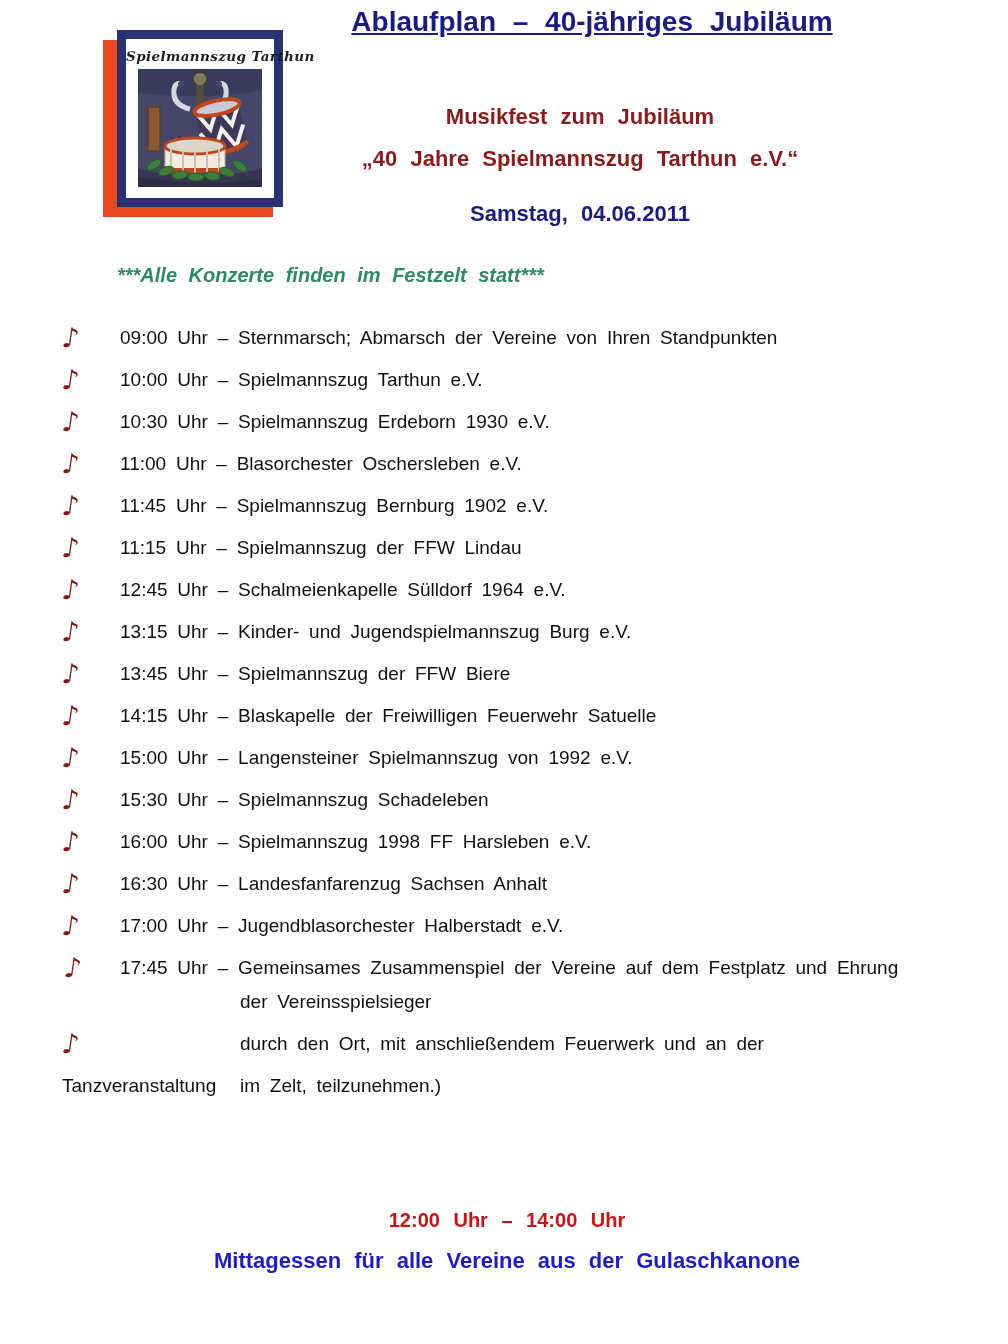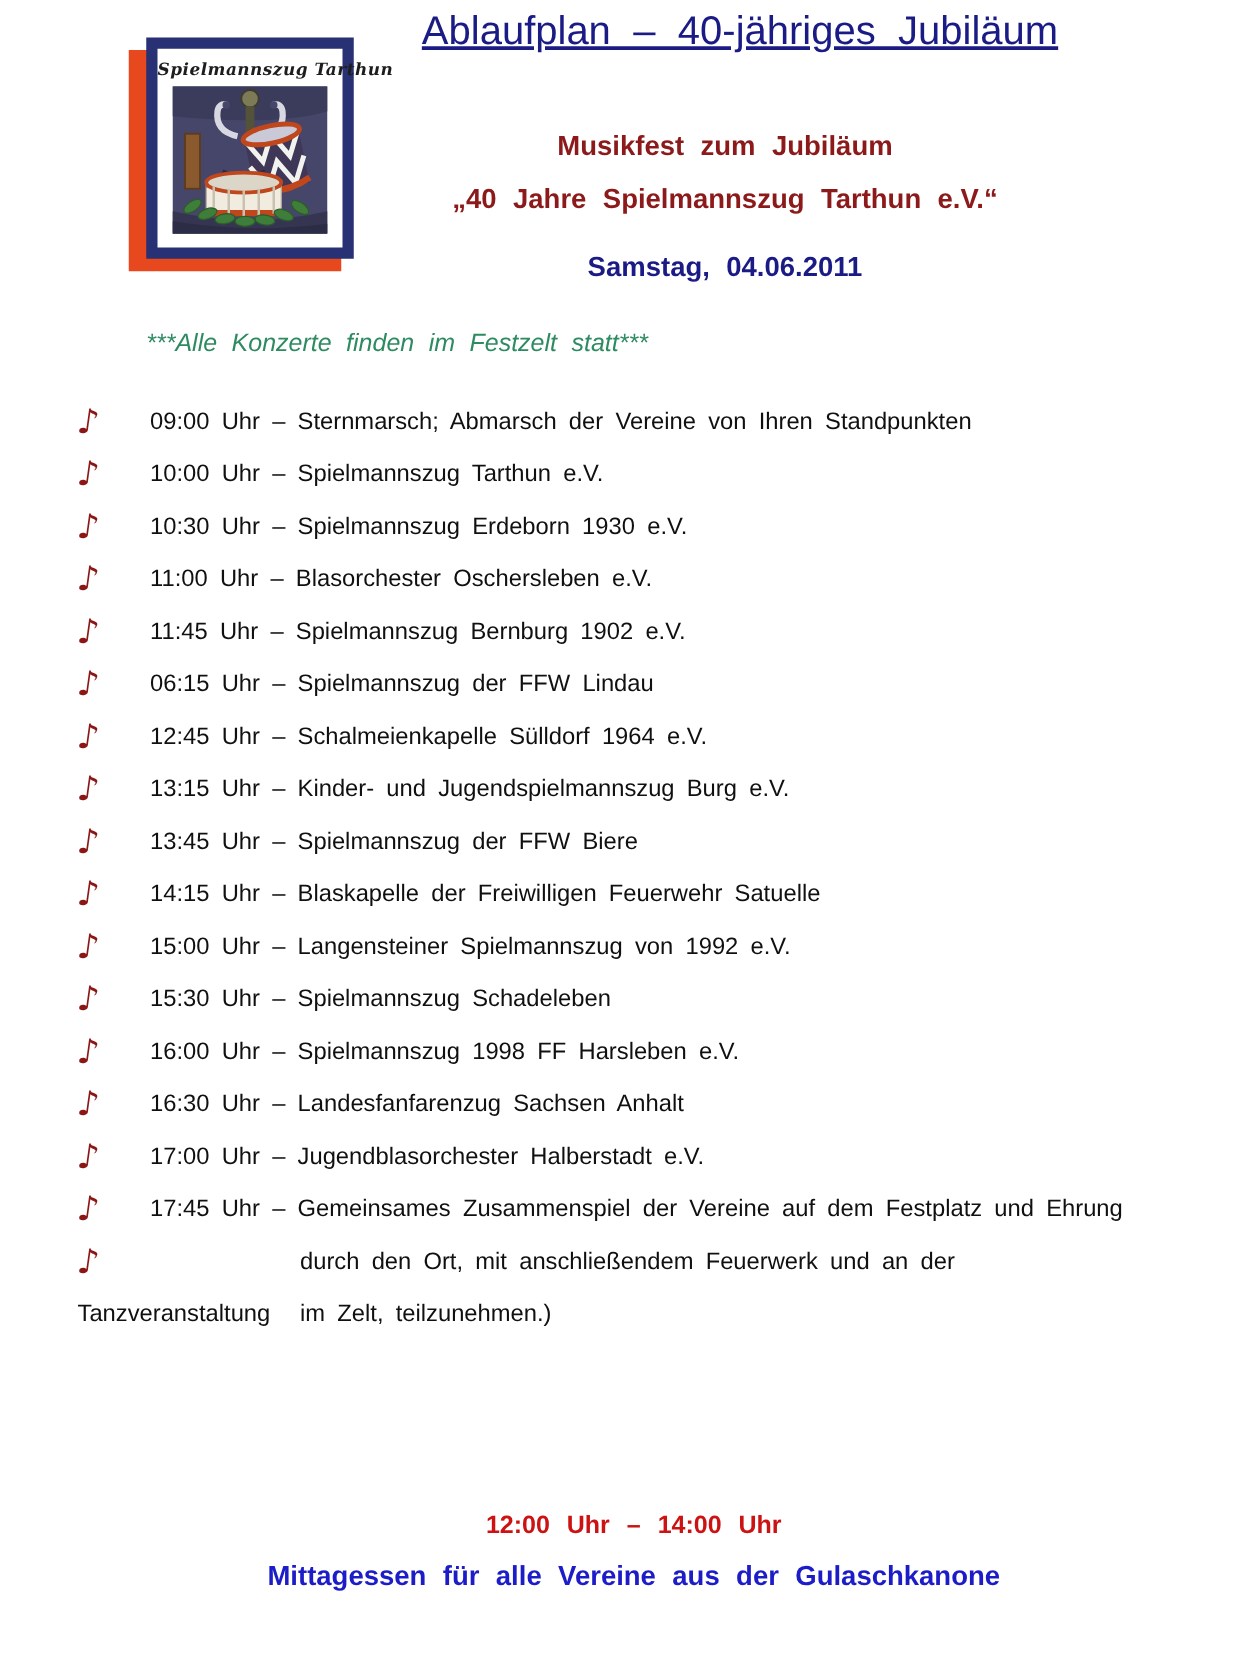--- a/index.html
+++ b/index.html
@@ -11,38 +11,38 @@
     width:1008px; height:1344px;
     background:#ffffff;
     overflow:hidden;
   }
 
   
   .title {
     position:absolute; top:6px; left:592px;
     transform:translateX(-50%);
     white-space:nowrap;
-    font-size:32px; font-weight:normal;
+    font-size:28px; font-weight:bold;
     color:#1b1b86;
     text-decoration:underline;
     word-spacing:9px;
   }
 
   .sub {
     position:absolute; left:580px; transform:translateX(-50%);
     white-space:nowrap; font-weight:bold; font-size:22px;
     word-spacing:7px;
   }
   .sub-red1 { top:104px; color:#8c1a1a; }
   .sub-red2 { top:146px; color:#8c1a1a;text-align:right; }
   .sub-date { top:201px; color:#1b1b86; }
 
   .venue-note {
     position:absolute; left:117px; top:264px;
-    color:#2e8b61; font-weight:normal; font-style:italic;
+    color:#2e8b61; font-weight:bold; font-style:italic;
     font-size:20px; word-spacing:6px; white-space:nowrap;
   }
 
   
   .logo { position:absolute; left:103px; top:30px; width:184px; height:190px; }
   .logo-orange {
     position:absolute; left:0; top:10px;
     width:170px; height:177px; background:#e8481e;
   }
   .logo-navy {
@@ -185,21 +185,21 @@
       </div>
       <div class="item">
         <span class="note-icon">♪</span>
         <div class="item-text">
           <div class="line">11:45 Uhr – Spielmannszug Bernburg 1902 e.V.</div>
         </div>
       </div>
       <div class="item">
         <span class="note-icon">♪</span>
         <div class="item-text">
-          <div class="line">06:15 Uhr – Spielmannszug der FFW Lindau</div>
+          <div class="line">11:15 Uhr – Spielmannszug der FFW Lindau</div>
         </div>
       </div>
       <div class="item">
         <span class="note-icon">♪</span>
         <div class="item-text">
           <div class="line">12:45 Uhr – Schalmeienkapelle Sülldorf 1964 e.V.</div>
         </div>
       </div>
       <div class="item">
         <span class="note-icon">♪</span>
@@ -246,20 +246,21 @@
       <div class="item">
         <span class="note-icon">♪</span>
         <div class="item-text">
           <div class="line">17:00 Uhr – Jugendblasorchester Halberstadt e.V.</div>
         </div>
       </div>
       <div class="item">
         <span class="note-icon">♪</span>
         <div class="item-text">
           <div class="line">17:45 Uhr – Gemeinsames Zusammenspiel der Vereine auf dem Festplatz und Ehrung</div>
+          <div class="line cont">der Vereinsspielsieger</div>
         </div>
       </div>
       <div class="item">
         <span class="note-icon">♪</span>
         <div class="item-text">
           <div class="line cont">durch den Ort, mit anschließendem Feuerwerk und an der</div>
         </div>
       </div>
       <div class="margin-line">
         <span class="margin-word">Tanzveranstaltung</span>

